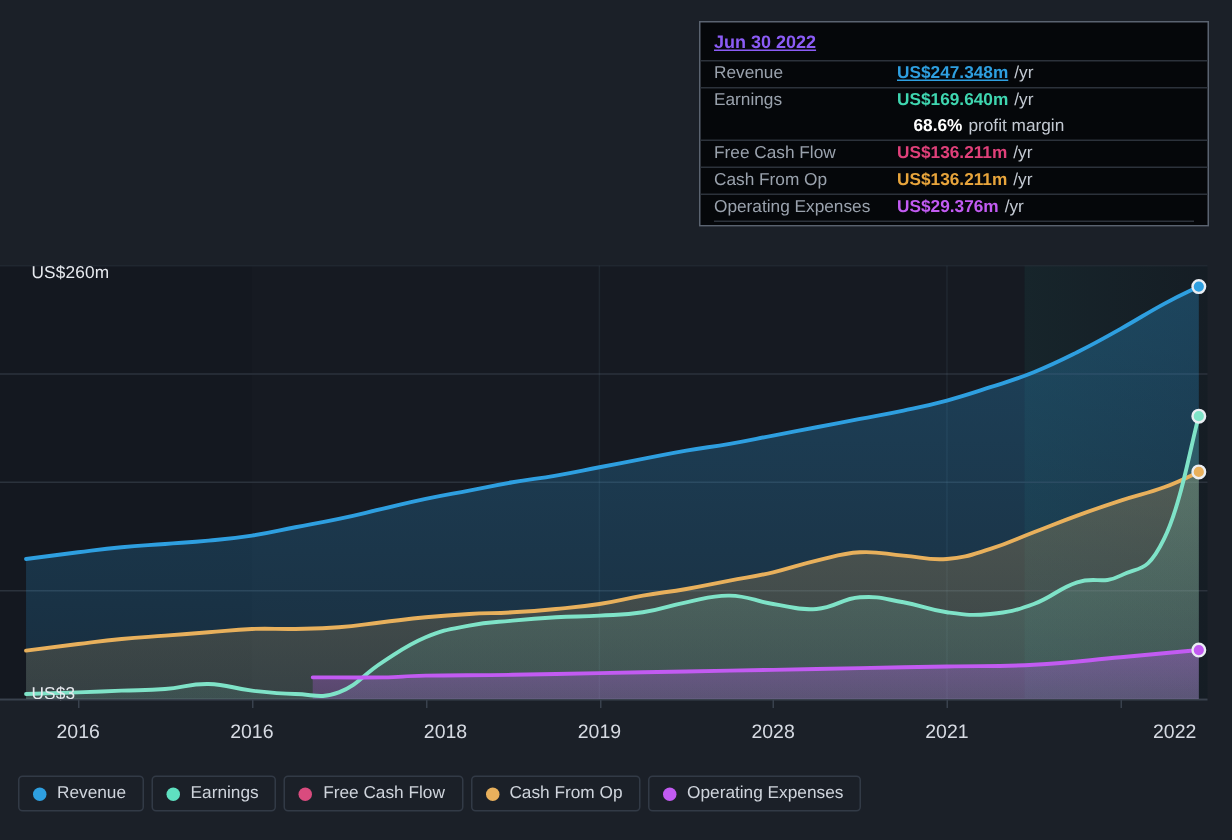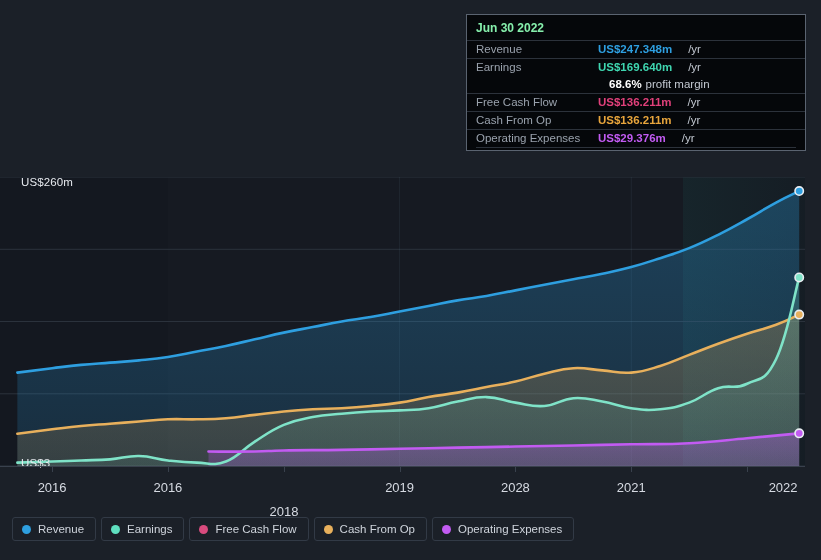--- a/index.html
+++ b/index.html
@@ -76,24 +76,25 @@
   .tooltip {
     position: absolute;
     left: 466px; top: 14px;
     width: 340px;
     background: #05070a;
     border: 1px solid #5a6370;
     padding: 0 0 2px 0;
     font-size: 11.5px;
   }
   .tt-title {
-    color: #86efac;
+    color: #8b5cf6;
     font-weight: bold;
     font-size: 12px;
     padding: 6px 9px 5px 9px;
+    text-decoration: underline;
   }
   .tt-row {
     display: flex;
     align-items: center;
     padding: 2px 9px 3px 9px;
     border-top: 1px solid #2c323b;
     min-height: 17px;
   }
   .tt-label {
     color: #9aa2ad;
@@ -101,21 +102,21 @@
     flex: 0 0 122px;
     white-space: nowrap;
   }
   .tt-val {
     font-weight: bold;
     white-space: nowrap;
   }
   .tt-unit {
     color: #c3c9d2;
     font-weight: normal;
-    margin-left: 16px;
+    margin-left: 4px;
     white-space: nowrap;
   }
   .tt-row-sub {
     border-top: none;
     padding-top: 1px;
   }
   .tt-sub-spacer { width: 122px; flex: 0 0 122px; }
   .tt-margin-val { color: #ffffff; font-weight: bold; padding-left: 11px; }
   .tt-margin-text { color: #c3c9d2; margin-left: 4px; }
 
@@ -199,37 +200,37 @@
   <div class="y-label" id="y-top">US$260m</div>
   <div class="y-label" id="y-zero">US$3</div>
 
   <div class="x-axis">
     <div class="axis-line"></div>
   <div class="x-tick-mark" style="left: 52.1px;"></div>
       <div class="x-tick" style="left: 52.1px;">2016</div>
       <div class="x-tick-mark" style="left: 167.9px;"></div>
       <div class="x-tick" style="left: 167.9px;">2016</div>
       <div class="x-tick-mark" style="left: 283.8px;"></div>
-      <div class="x-tick" style="left: 284px; margin-top: 24px;">2018</div>
+      <div class="x-tick" style="left: 297px;">2018</div>
       <div class="x-tick-mark" style="left: 399.6px;"></div>
       <div class="x-tick" style="left: 399.6px;">2019</div>
       <div class="x-tick-mark" style="left: 515.4px;"></div>
       <div class="x-tick" style="left: 515.4px;">2028</div>
       <div class="x-tick-mark" style="left: 631.3px;"></div>
       <div class="x-tick" style="left: 631.3px;">2021</div>
       <div class="x-tick-mark" style="left: 747.1px;"></div>
       <div class="x-tick" style="left: 747.1px; margin-left: 36px;">2022</div>
     </div>
 
   <div class="tooltip">
     <div class="tt-title">Jun 30 2022</div>
     <div id="tt-rows">
         <div class="tt-row">
           <div class="tt-label">Revenue</div>
-          <span class="tt-val" style="color: rgb(46, 159, 224);">US$247.348m</span>
+          <span class="tt-val" style="color: rgb(46, 159, 224); text-decoration: underline;">US$247.348m</span>
           <span class="tt-unit">/yr</span>
         </div>
         <div class="tt-row">
           <div class="tt-label">Earnings</div>
           <span class="tt-val" style="color: rgb(63, 214, 176); text-align: right;">US$169.640m</span>
           <span class="tt-unit">/yr</span>
         </div>
         <div class="tt-row tt-row-sub">
           <div class="tt-sub-spacer"></div>
           <span class="tt-margin-val">68.6%</span>

